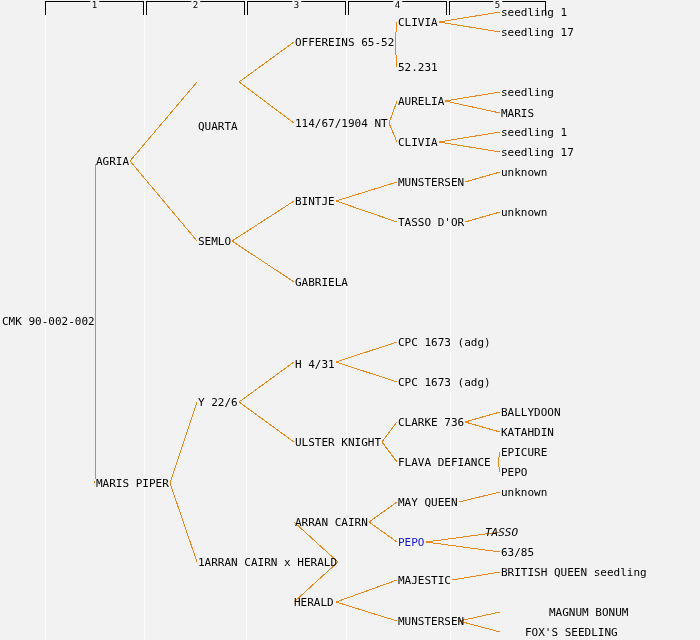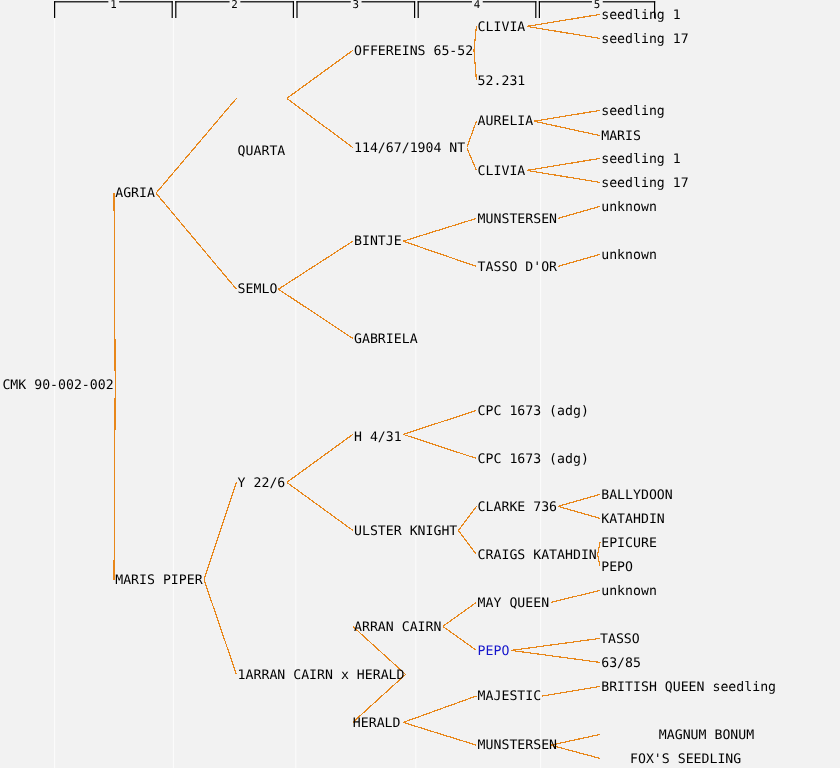--- a/index.html
+++ b/index.html
@@ -138,37 +138,37 @@
       <div class="node" style="left: 294px; top: 602px; color: rgb(0, 0, 0);">HERALD</div>
       <div class="node" style="left: 398px; top: 22px; color: rgb(0, 0, 0);">CLIVIA</div>
       <div class="node" style="left: 398px; top: 67px; color: rgb(0, 0, 0);">52.231</div>
       <div class="node" style="left: 398px; top: 101px; color: rgb(0, 0, 0);">AURELIA</div>
       <div class="node" style="left: 398px; top: 142px; color: rgb(0, 0, 0);">CLIVIA</div>
       <div class="node" style="left: 398px; top: 182px; color: rgb(0, 0, 0);">MUNSTERSEN</div>
       <div class="node" style="left: 398px; top: 222px; color: rgb(0, 0, 0);">TASSO D'OR</div>
       <div class="node" style="left: 398px; top: 342px; color: rgb(0, 0, 0);">CPC 1673 (adg)</div>
       <div class="node" style="left: 398px; top: 382px; color: rgb(0, 0, 0);">CPC 1673 (adg)</div>
       <div class="node" style="left: 398px; top: 422px; color: rgb(0, 0, 0);">CLARKE 736</div>
-      <div class="node" style="left: 398px; top: 462px; color: rgb(0, 0, 0);">CRAIGS KATAHDIN</div>
+      <div class="node" style="left: 398px; top: 462px; color: rgb(0, 0, 0);">FLAVA DEFIANCE</div>
       <div class="node" style="left: 398px; top: 502px; color: rgb(0, 0, 0);">MAY QUEEN</div>
       <div class="node link" style="left: 398px; top: 542px; color: rgb(20, 20, 204);">PEPO</div>
       <div class="node" style="left: 398px; top: 580px; color: rgb(0, 0, 0);">MAJESTIC</div>
       <div class="node" style="left: 398px; top: 621px; color: rgb(0, 0, 0);">MUNSTERSEN</div>
       <div class="node" style="left: 501px; top: 12px; color: rgb(0, 0, 0);">seedling 1</div>
       <div class="node" style="left: 501px; top: 32px; color: rgb(0, 0, 0);">seedling 17</div>
       <div class="node" style="left: 501px; top: 92px; color: rgb(0, 0, 0);">seedling</div>
       <div class="node" style="left: 501px; top: 113px; color: rgb(0, 0, 0);">MARIS</div>
       <div class="node" style="left: 501px; top: 132px; color: rgb(0, 0, 0);">seedling 1</div>
       <div class="node" style="left: 501px; top: 152px; color: rgb(0, 0, 0);">seedling 17</div>
       <div class="node" style="left: 501px; top: 172px; color: rgb(0, 0, 0);">unknown</div>
       <div class="node" style="left: 501px; top: 212px; color: rgb(0, 0, 0);">unknown</div>
       <div class="node" style="left: 501px; top: 412px; color: rgb(0, 0, 0);">BALLYDOON</div>
       <div class="node" style="left: 501px; top: 432px; color: rgb(0, 0, 0);">KATAHDIN</div>
       <div class="node" style="left: 501px; top: 452px; color: rgb(0, 0, 0);">EPICURE</div>
       <div class="node" style="left: 501px; top: 472px; color: rgb(0, 0, 0);">PEPO</div>
       <div class="node" style="left: 501px; top: 492px; color: rgb(0, 0, 0);">unknown</div>
-      <div class="node" style="left: 500px; top: 532px; color: rgb(0, 0, 0);">TASSO</div>
+      <div class="node" style="left: 485px; top: 532px; color: rgb(0, 0, 0); font-style: italic;">TASSO</div>
       <div class="node" style="left: 501px; top: 552px; color: rgb(0, 0, 0);">63/85</div>
       <div class="node" style="left: 501px; top: 572px; color: rgb(0, 0, 0);">BRITISH QUEEN seedling</div>
       <div class="node" style="left: 501px; top: 612px; color: rgb(0, 0, 0); padding-left: 48px;">MAGNUM BONUM</div>
       <div class="node" style="left: 525px; top: 632px; color: rgb(0, 0, 0);">FOX'S SEEDLING</div>
     </div>
 </div>
 
 </body></html>

